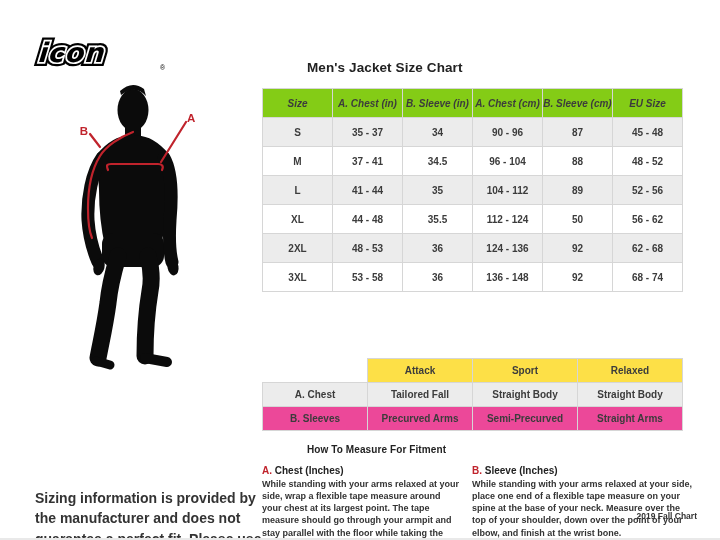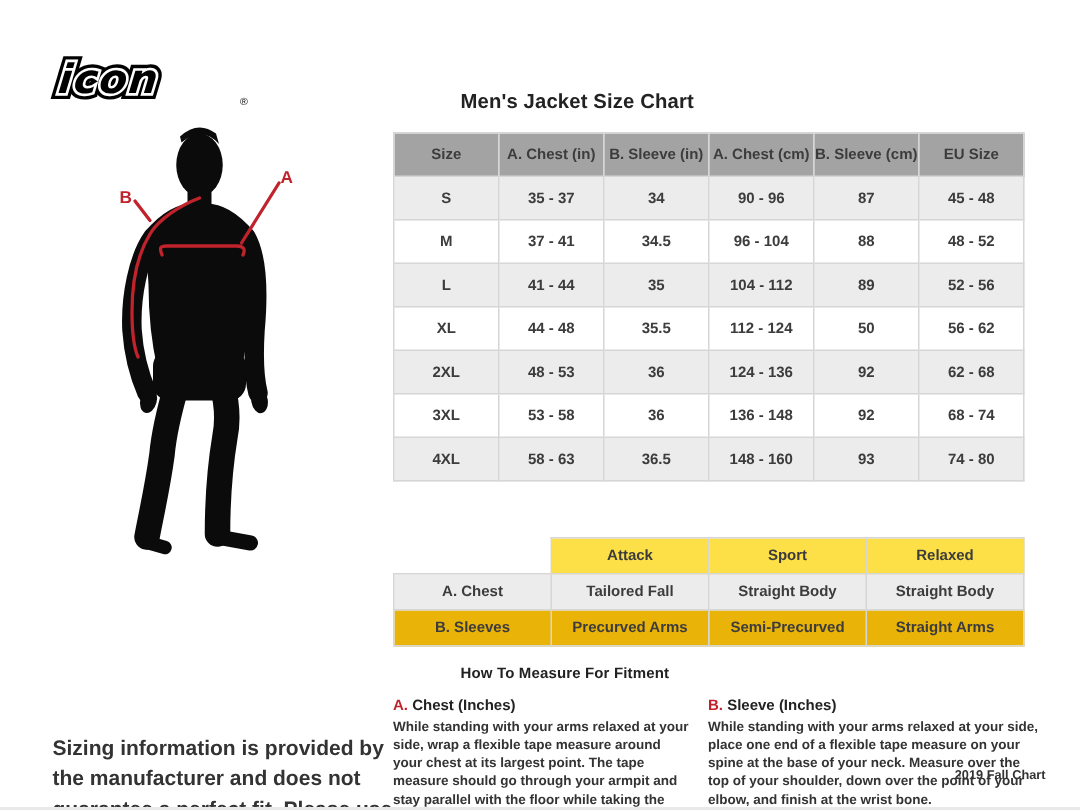--- a/index.html
+++ b/index.html
@@ -13,25 +13,25 @@
   .figure-wrap{position:absolute;left:40px;top:70px;width:220px;height:320px;}
   
   .sec-title{position:absolute;left:262px;font-size:13.5px;font-weight:700;color:#222;letter-spacing:.1px;margin-left:45px;}
   .t1{top:60px;} .t2{top:332px;} .t3{top:444px;font-size:10px;}
   
   table{position:absolute;left:262px;border-collapse:collapse;table-layout:fixed;width:421px;
         font-size:10px;font-weight:700;color:#3c3c3c;text-align:center;}
   .size-table{top:88px;}
   .styles-table{top:358px;}
   th,td{border:1px solid #d6d6d6;padding:0;}
-  .size-table th{height:28px;background:#a3a3a3;}
+  .size-table th{height:28px;background:#84cc16;font-style:italic;}
   .size-table td{height:28px;background:#fff;}
   .size-table tbody tr:nth-child(odd) td{background:#ececec;}
   .styles-table th{height:23px;background:#fde047;}
-  .styles-table td{height:23px;background:#eab308;}
+  .styles-table td{height:23px;background:#ec4899;}
   .styles-table tbody tr:nth-child(odd) td{background:#ececec;}
   th.blank{border:none;background:transparent;}
   
   .measure-cols{position:absolute;left:262px;top:465px;width:430px;display:flex;gap:10px;}
   .measure-col{flex:0 0 auto;}
   .col-a{width:200px;} .col-b{width:222px;}
   .measure-head{font-size:10px;font-weight:700;color:#222;margin:0 0 2px 0;}
   .measure-letter{color:#c0232c;}
   .measure-body{font-size:9px;font-weight:600;line-height:1.35;color:#333;margin:0;}
   
@@ -139,28 +139,20 @@
           <td>62 - 68</td>
         </tr>
         <tr>
           <td>3XL</td>
           <td>53 - 58</td>
           <td>36</td>
           <td>136 - 148</td>
           <td>92</td>
           <td>68 - 74</td>
         </tr>
-        <tr>
-          <td>4XL</td>
-          <td>58 - 63</td>
-          <td>36.5</td>
-          <td>148 - 160</td>
-          <td>93</td>
-          <td>74 - 80</td>
-        </tr>
       </tbody>
     </table>
 
   <table class="styles-table">
       <thead>
         <tr>
           <th class="blank"></th>
           <th>Attack</th>
           <th>Sport</th>
           <th>Relaxed</th>

